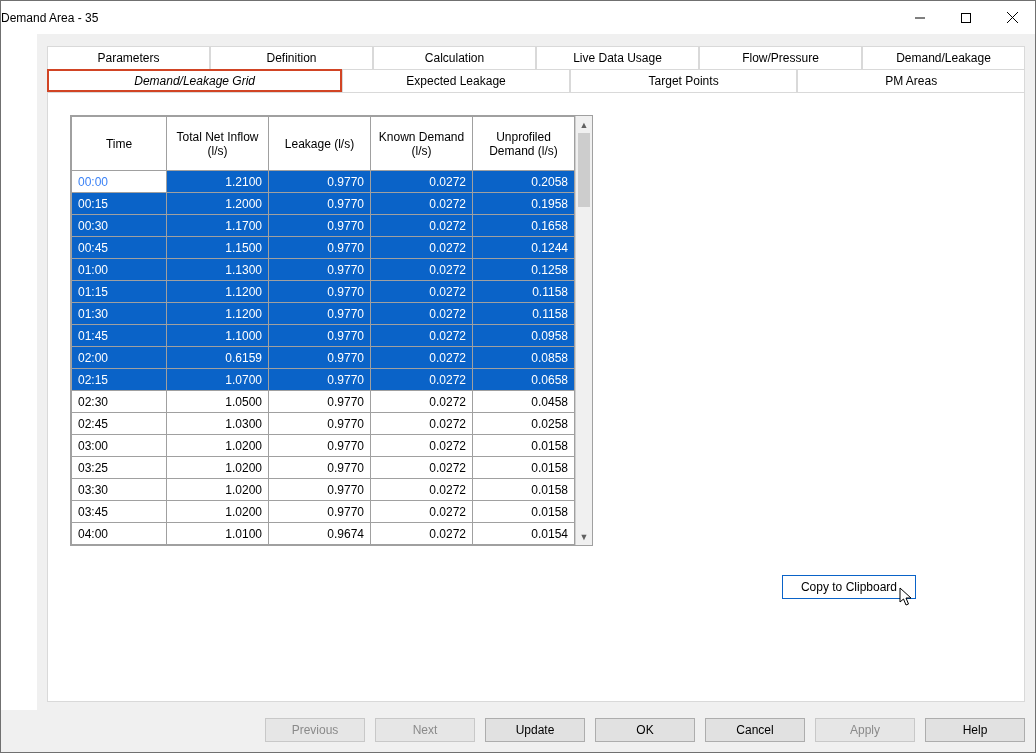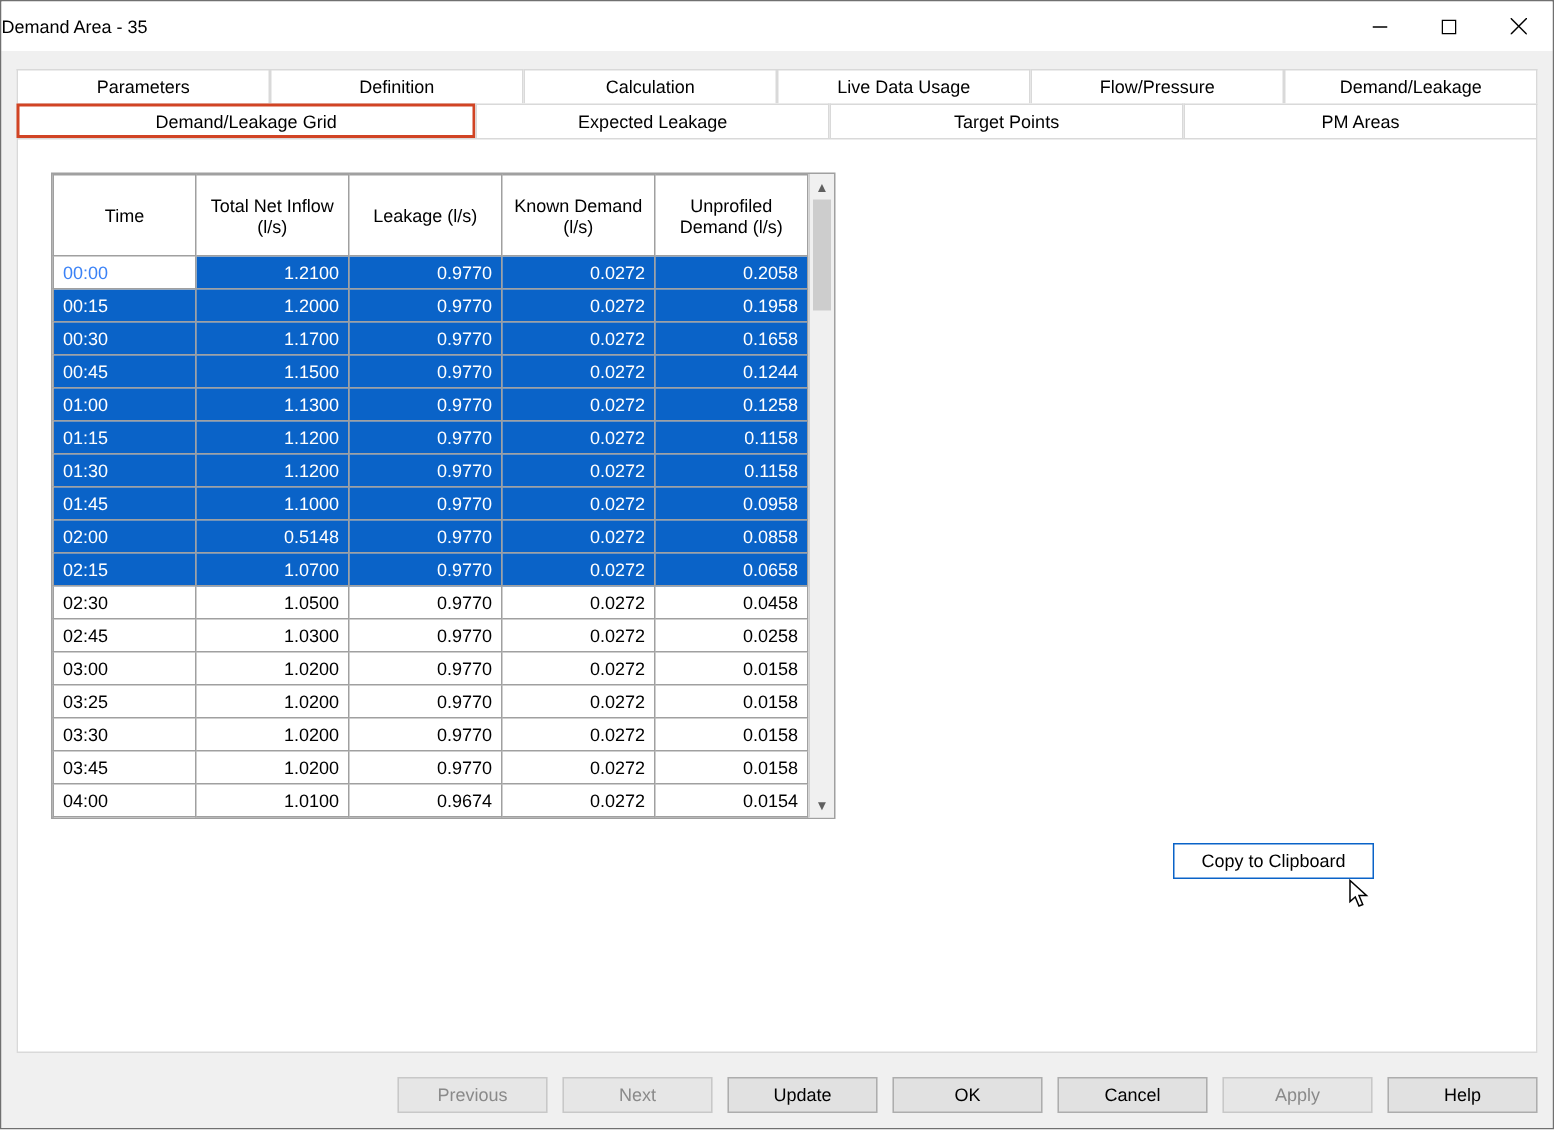--- a/index.html
+++ b/index.html
@@ -45,20 +45,21 @@
       font-size: 10px;
       cursor: default;
     }
     .titlebar .ctrl svg { display: block; }
     .content {
       flex: 1;
       display: flex;
       flex-direction: column;
       padding: 12px 10px 8px 10px;
       background: #f0f0f0;
+      margin-left: 36px;
     }
     .tabs {
       display: flex;
       flex-direction: column;
     }
     .tab-row {
       display: flex;
       width: 100%;
     }
     .tab {
@@ -68,20 +69,21 @@
       background: #fff;
       border: 1px solid #d9d9d9;
       border-bottom: none;
       font-size: 12px;
       cursor: default;
       position: relative;
     }
     .tab-row:first-child .tab { border-top: 1px solid #d9d9d9; }
     .tab.active {
       background: #fff;
+      font-style: italic;
     }
     .tab.highlighted {
       outline: 2px solid #d14424;
       outline-offset: -2px;
     }
     .tab-body {
       flex: 1;
       background: #fff;
       border: 1px solid #d9d9d9;
       padding: 22px 22px;
@@ -152,21 +154,21 @@
       right: 2px;
       top: 0;
       height: 74px;
       background: #cdcdcd;
       border-radius: 0;
     }
 
     .copy-btn {
       position: absolute;
       right: 108px;
-      bottom: 115px;
+      bottom: 102px;
       padding: 4px 18px;
       background: #fff;
       border: 1px solid #0a63c8;
       font-size: 12px;
       cursor: default;
     }
     .cursor {
       position: absolute;
       right: 109px;
       bottom: 91px;
@@ -303,21 +305,21 @@
               </tr>
               <tr class="sel">
                 <td class="time col-time">01:45</td>
                 <td class="col-val">1.1000</td>
                 <td class="col-val">0.9770</td>
                 <td class="col-val">0.0272</td>
                 <td class="col-val">0.0958</td>
               </tr>
               <tr class="sel">
                 <td class="time col-time">02:00</td>
-                <td class="col-val">0.5148</td>
+                <td class="col-val">0.6159</td>
                 <td class="col-val">0.9770</td>
                 <td class="col-val">0.0272</td>
                 <td class="col-val">0.0858</td>
               </tr>
               <tr class="sel">
                 <td class="time col-time">02:15</td>
                 <td class="col-val">1.0700</td>
                 <td class="col-val">0.9770</td>
                 <td class="col-val">0.0272</td>
                 <td class="col-val">0.0658</td>

